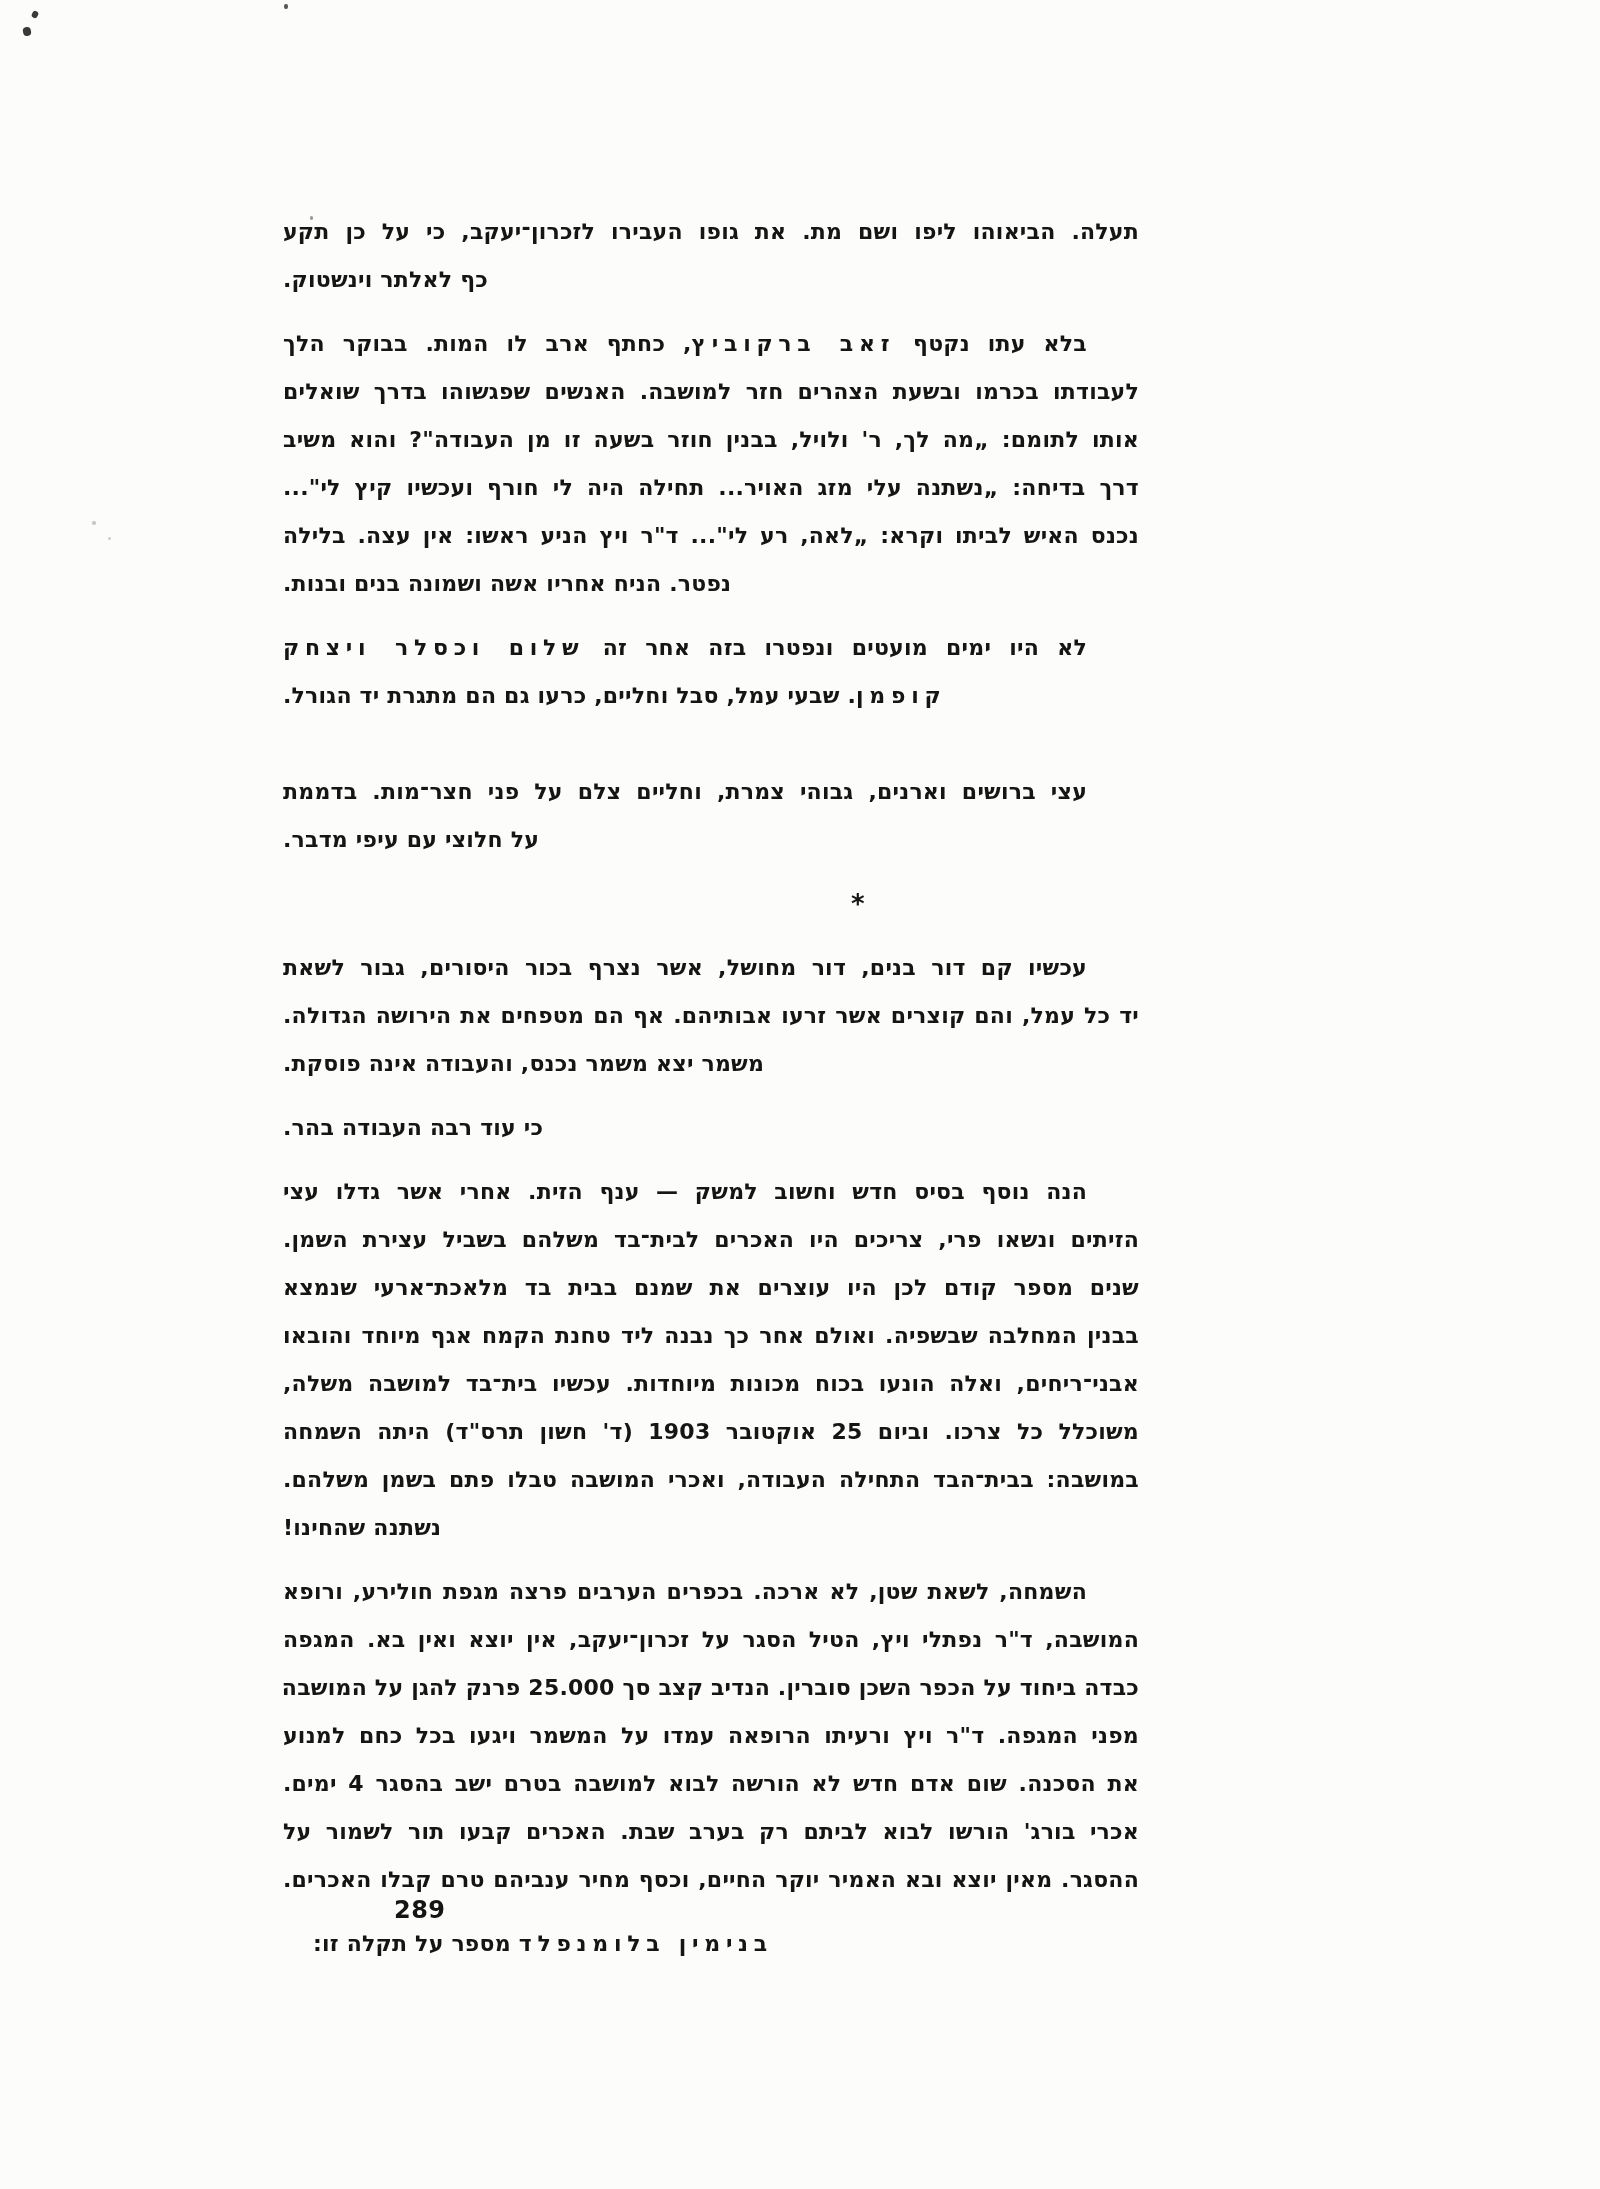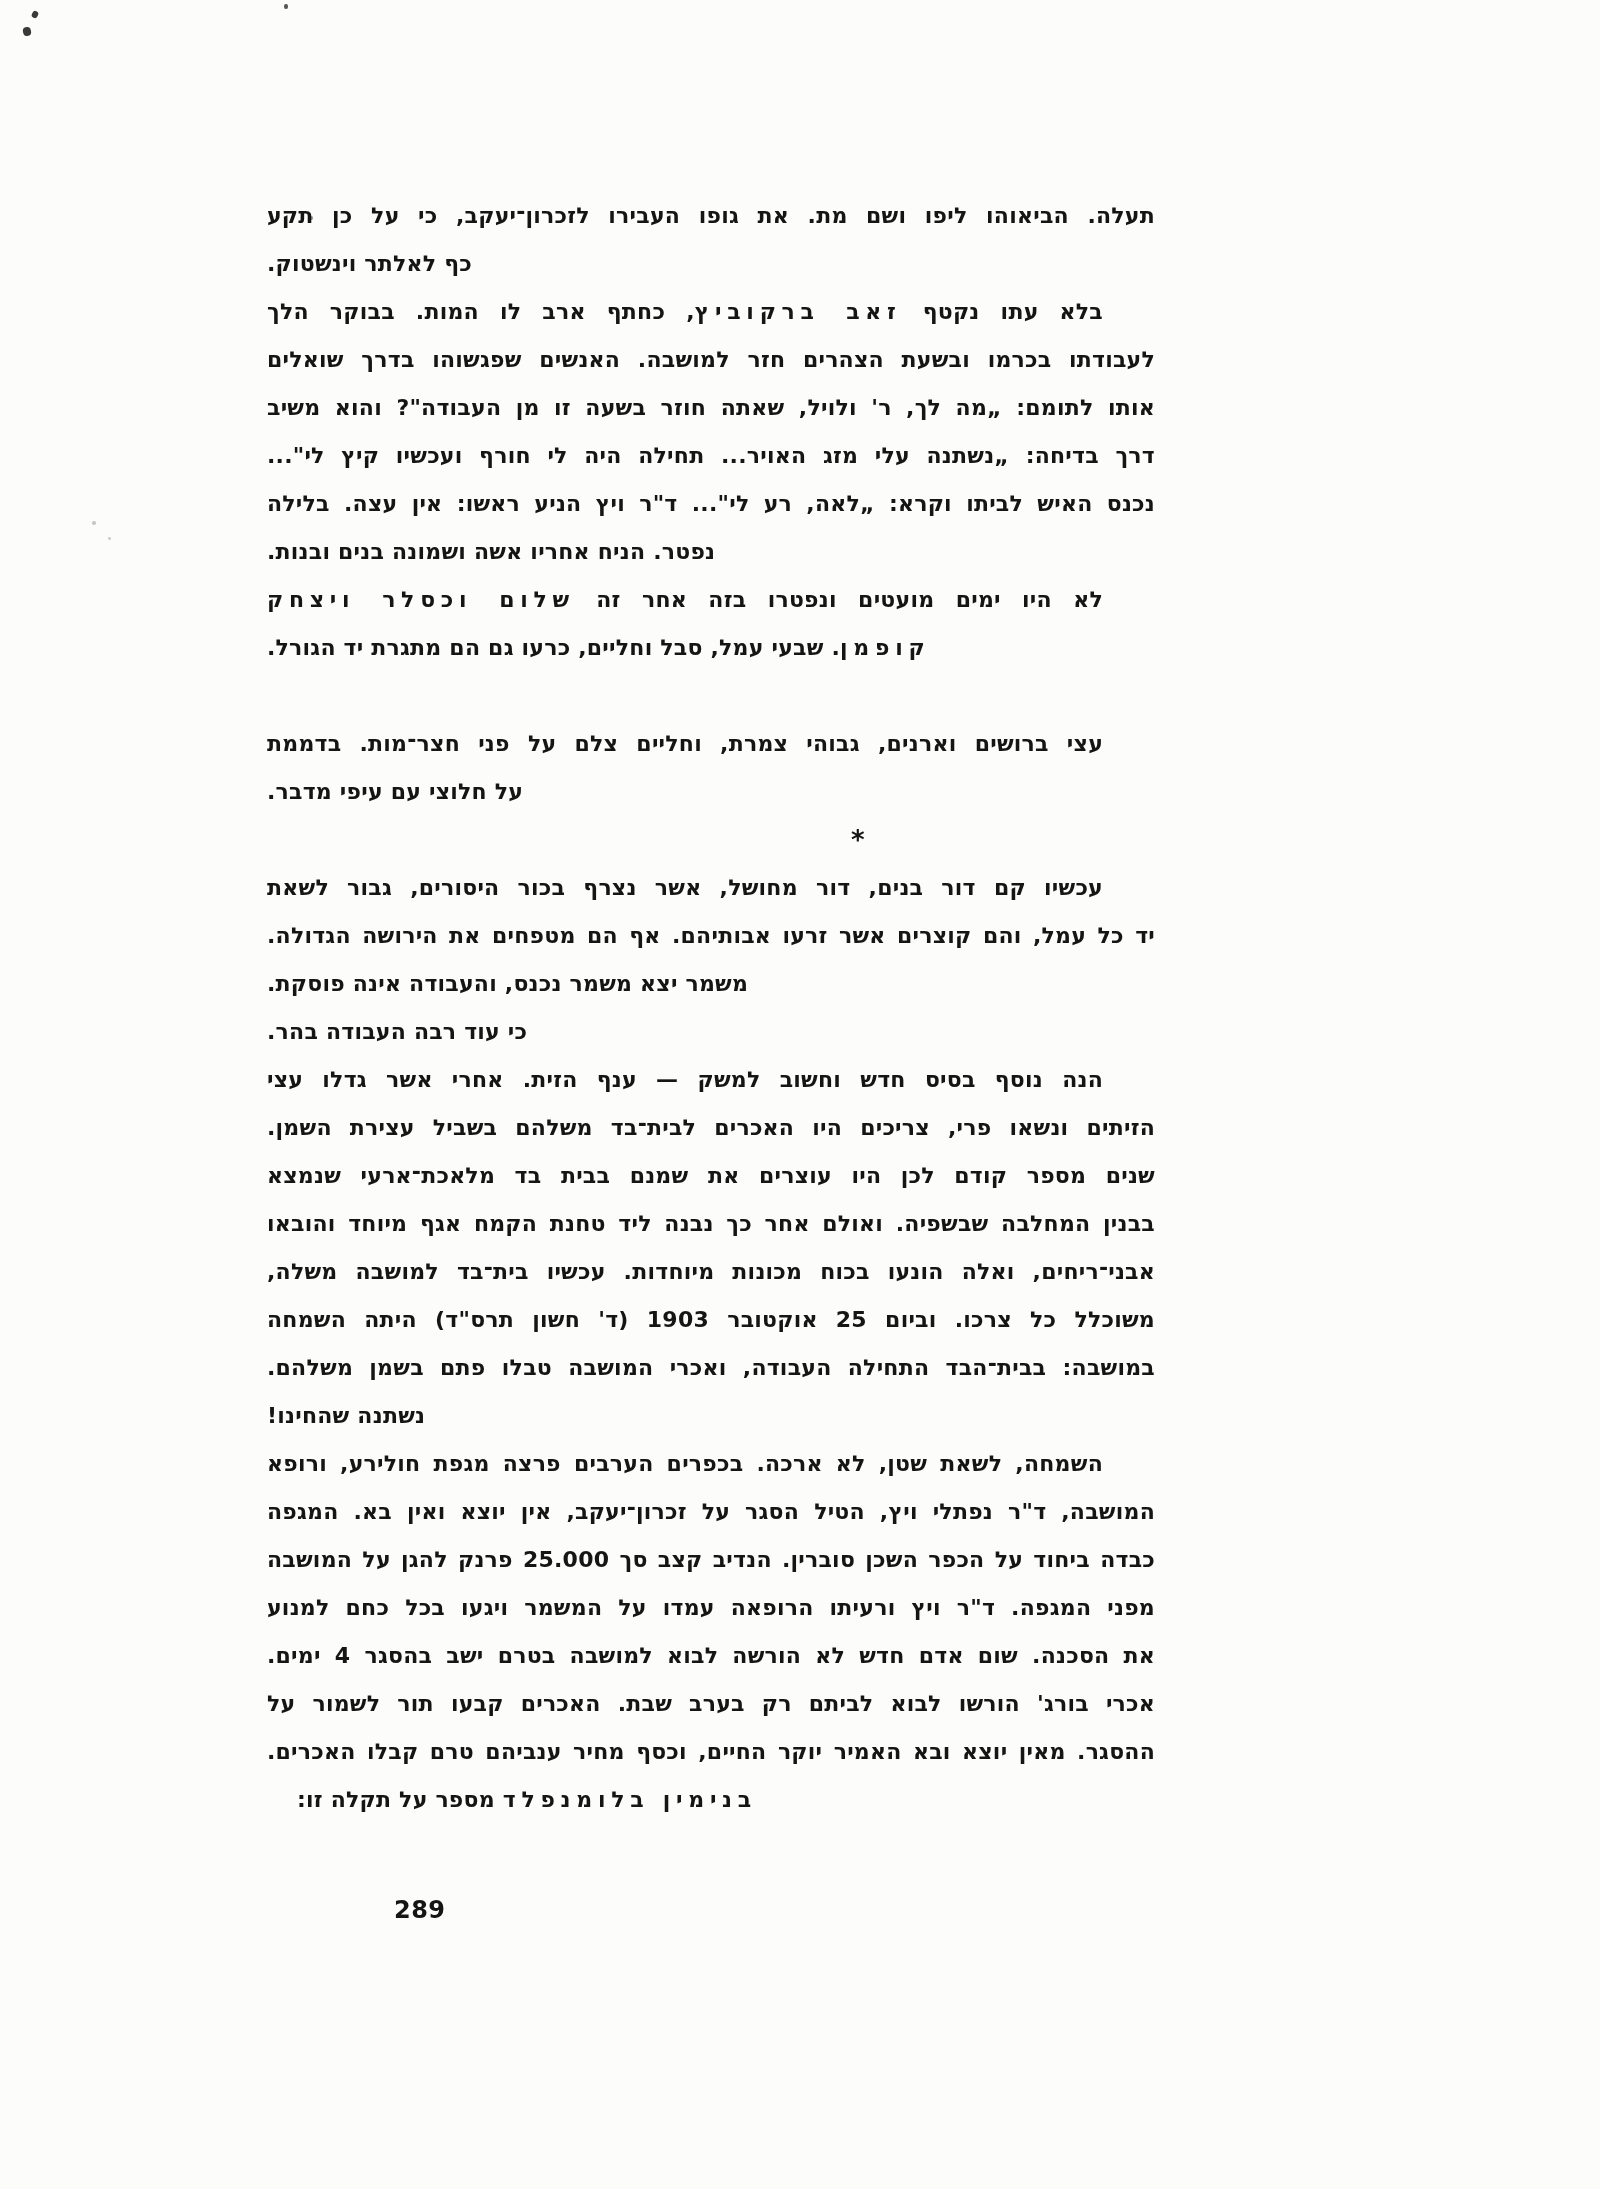--- a/index.html
+++ b/index.html
@@ -13,21 +13,21 @@
   }
   .column {
     position: absolute;
     left: 267px; top: 192px; width: 888px;
     direction: rtl;
     font-size: 22px;
     font-weight: 700;
     line-height: 48px;
     letter-spacing: 0.01em;
   }
-  .para { margin: 0; }
+  .para { margin: 16px; }
   .line {
     text-align: justify;
     text-align-last: justify;
     white-space: nowrap;
   }
   .line.last { text-align-last: left; }      
   .line.ind  { padding-right: 52px; }        
   .line.gap  { margin-top: 48px; }           
   .line.inset { padding-left: 30px; }
   .name-sp { letter-spacing: 0.26em; }       
@@ -67,21 +67,21 @@
   <div class="column" lang="he">
 
     <div class="para">
       <div class="line">תעלה. הביאוהו ליפו ושם מת. את גופו העבירו לזכרון־יעקב, כי על כן תקע</div>
       <div class="line last">כף לאלתר וינשטוק.</div>
     </div>
 
     <div class="para">
       <div class="line ind"><span>בלא עתו נקטף </span><span class="name-sp">זאב ברקוביץ</span><span>, כחתף ארב לו המות. בבוקר הלך</span></div>
       <div class="line">לעבודתו בכרמו ובשעת הצהרים חזר למושבה. האנשים שפגשוהו בדרך שואלים</div>
-      <div class="line">אותו לתומם: „מה לך, ר' ולויל, שאתה חוזר בשעה זו מן העבודה"? והוא משיב</div>
+      <div class="line">אותו לתומם: „מה לך, ר' ולויל, בבנין חוזר בשעה זו מן העבודה"? והוא משיב</div>
       <div class="line">דרך בדיחה: „נשתנה עלי מזג האויר... תחילה היה לי חורף ועכשיו קיץ לי"...</div>
       <div class="line">נכנס האיש לביתו וקרא: „לאה, רע לי"... ד"ר ויץ הניע ראשו: אין עצה. בלילה</div>
       <div class="line last">נפטר. הניח אחריו אשה ושמונה בנים ובנות.</div>
     </div>
 
     <div class="para">
       <div class="line ind"><span>לא היו ימים מועטים ונפטרו בזה אחר זה </span><span class="name-sp">שלום וכסלר ויצחק</span></div>
       <div class="line last"><span class="name-sp">קופמן</span><span>. שבעי עמל, סבל וחליים, כרעו גם הם מתגרת יד הגורל.</span></div>
     </div>
 

